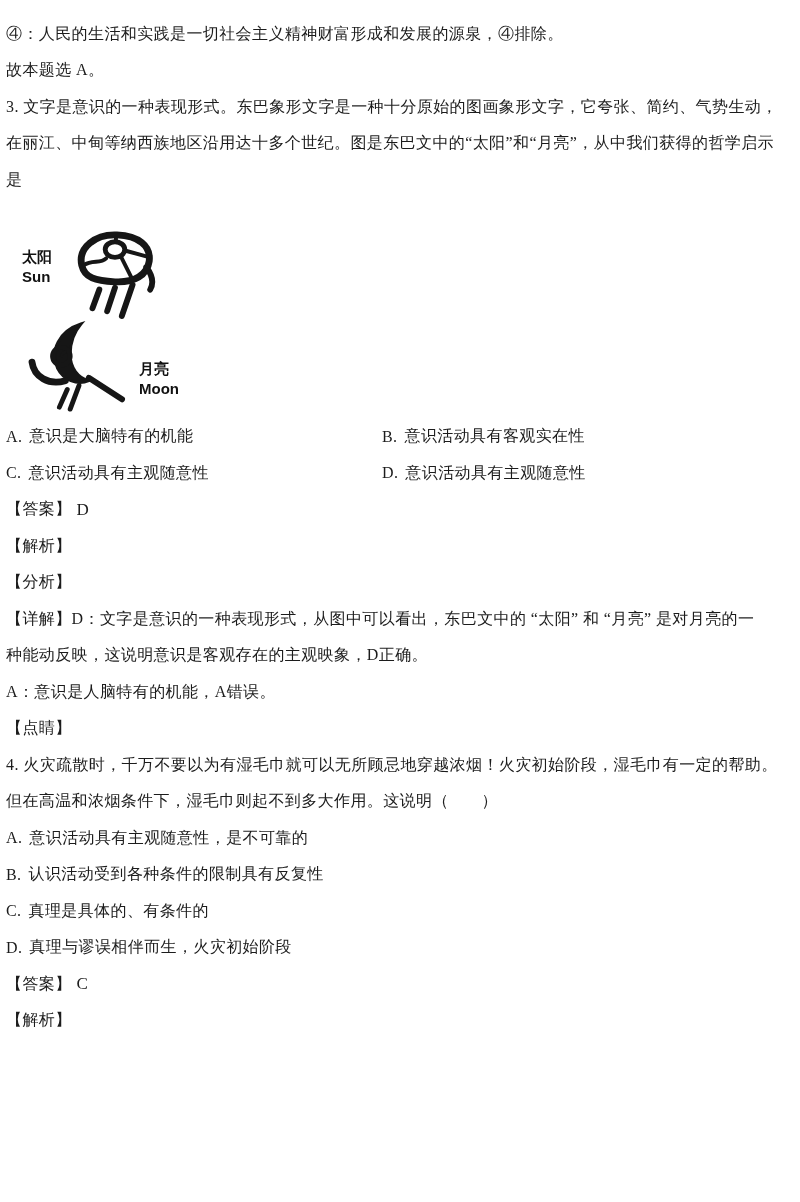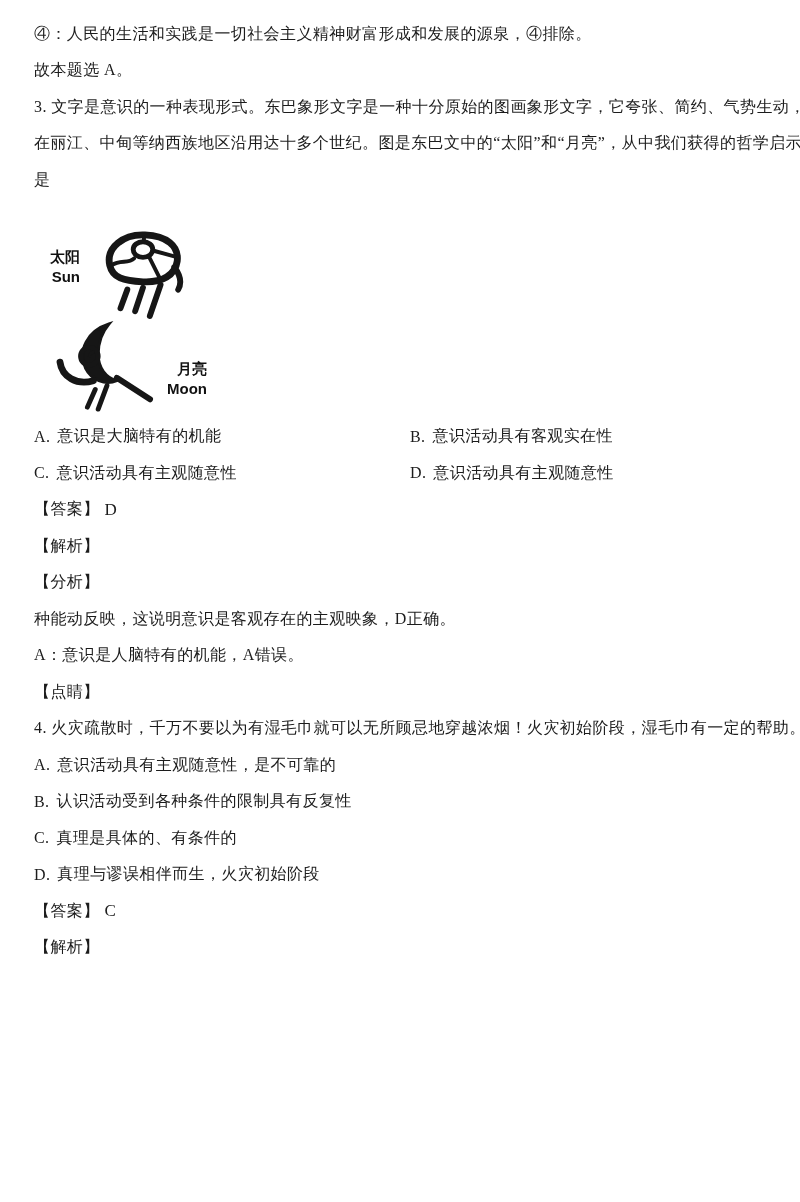--- a/index.html
+++ b/index.html
@@ -5,42 +5,41 @@
   * { box-sizing: border-box; }
   html, body { margin: 0; padding: 0; }
   body {
     width: 800px; height: 1202px;
     background: #ffffff;
     color: #1c1c1c;
     font-family: "Liberation Serif", "DejaVu Serif", serif;
     font-size: 16px;
     overflow: hidden;
   }
-  .doc { padding: 16px 18px 0 34px; }
+  .doc { padding: 16px 18px 0 6px; }
   .line {
     height: 36.5px;
     display: flex;
     align-items: center;
     white-space: nowrap;
     letter-spacing: 0.4px;
   }
   .opt-key { margin-right: 7px; }
   .opt-cell { display: flex; align-items: center; }
   .opt-col1 { width: 376px; }
   .answer-letter { margin-left: 5px; font-size: 17px; }
   
   .figure { position: relative; height: 220px; }
   .fig-label {
     position: absolute;
     font-family: "Liberation Sans", "DejaVu Sans", sans-serif;
     font-weight: bold;
     font-size: 15px;
     line-height: 20px;
     color: #111111;
-    text-align: right;
   }
   .sun-label { left: 16px; top: 48px; }
   .moon-label { left: 133px; top: 160px; }
   .glyph { position: absolute; }
   .sun-glyph { left: 64px; top: 26px; }
   .moon-glyph { left: 18px; top: 122px; }
 </style>
 </head>
 <body>
 
@@ -123,31 +122,37 @@
     <span>【答案】</span>
     <span class="answer-letter">D</span>
   </div>
   <div class="line">
       <span>【解析】</span>
     </div>
   <div class="line">
       <span>【分析】</span>
     </div>
   <div class="line">
+      <span>【详解】D：文字是意识的一种表现形式，从图中可以看出，东巴文中的 “太阳” 和 “月亮” 是对月亮的一</span>
+    </div>
+  <div class="line">
       <span>种能动反映，这说明意识是客观存在的主观映象，D正确。</span>
     </div>
   <div class="line">
       <span>A：意识是人脑特有的机能，A错误。</span>
     </div>
   <div class="line">
       <span>【点睛】</span>
     </div>
 
   <div class="line">
       <span>4. 火灾疏散时，千万不要以为有湿毛巾就可以无所顾忌地穿越浓烟！火灾初始阶段，湿毛巾有一定的帮助。</span>
+    </div>
+  <div class="line">
+      <span>但在高温和浓烟条件下，湿毛巾则起不到多大作用。这说明（　　）</span>
     </div>
 
   <div class="line">
     <span class="opt-key">A.</span>
     <span>意识活动具有主观随意性，是不可靠的</span>
   </div>
   <div class="line">
     <span class="opt-key">B.</span>
     <span>认识活动受到各种条件的限制具有反复性</span>
   </div>

